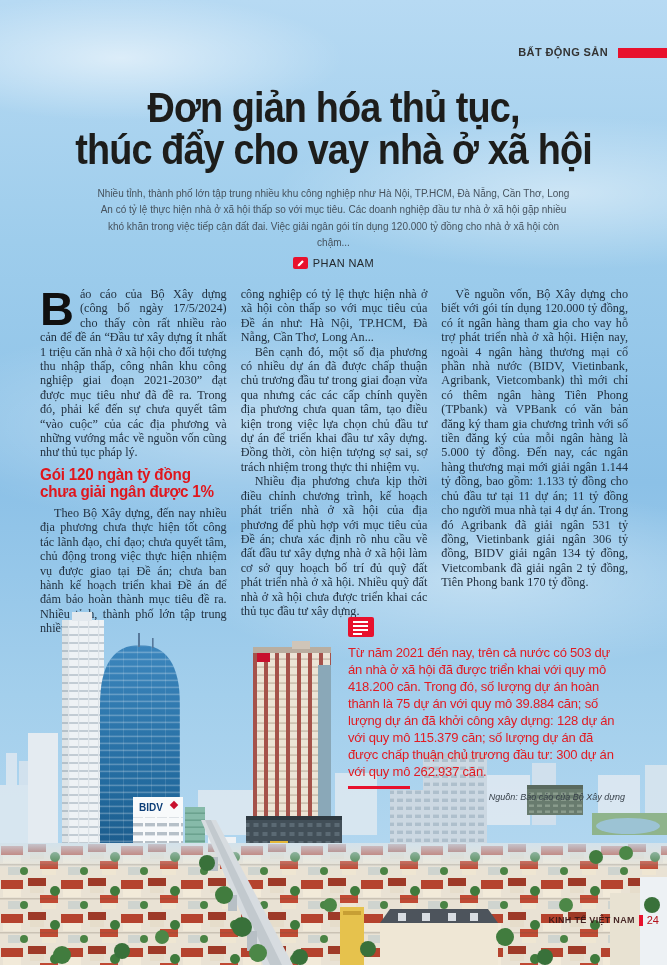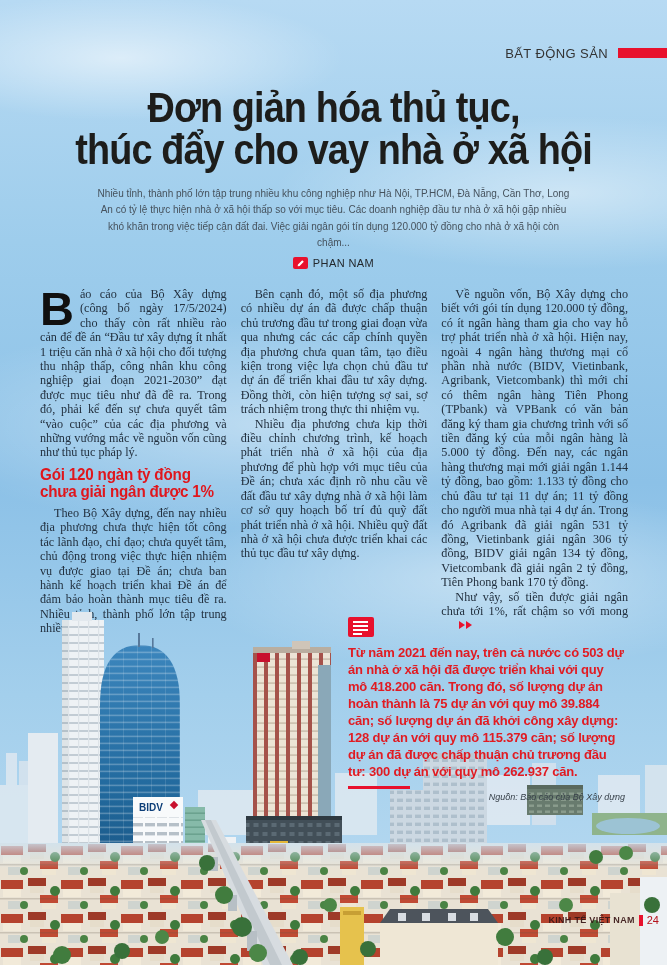--- a/index.html
+++ b/index.html
@@ -7,21 +7,21 @@
        font-family:"Liberation Sans",sans-serif;background:#9ecdec;}
   .page{position:absolute;inset:0;
     background:
       radial-gradient(320px 90px at 18% 6%, rgba(255,255,255,.55), rgba(255,255,255,0) 70%),
       radial-gradient(420px 110px at 85% 20%, rgba(255,255,255,.45), rgba(255,255,255,0) 70%),
       radial-gradient(520px 150px at 40% 44%, rgba(255,255,255,.40), rgba(255,255,255,0) 70%),
       radial-gradient(430px 130px at 72% 60%, rgba(255,255,255,.42), rgba(255,255,255,0) 70%),
       linear-gradient(180deg,#b7daf3 0%,#9ecdec 25%,#8cc1e7 50%,#a3cfec 72%,#bcdcf2 100%);}
 
   
-  .section-label{position:absolute;top:46px;right:59px;font-size:13px;font-weight:normal;
+  .section-label{position:absolute;top:46px;right:59px;font-size:11px;font-weight:bold;
     letter-spacing:.4px;color:#333;}
   .section-bar{position:absolute;top:48px;right:0;width:49px;height:10px;background:#e8112d;}
 
   
   .headline{position:absolute;top:86px;left:0;right:0;text-align:center;color:#1d1d1b;
     font-weight:bold;font-size:43px;line-height:42px;letter-spacing:-1px;
     transform:scaleX(.88);}
   
   .lead{position:absolute;top:186px;left:92px;width:483px;text-align:center;
     font-size:10px;line-height:16.4px;color:#46525d;}
@@ -45,21 +45,21 @@
   .cont-arrows{display:inline-block;white-space:nowrap;margin-left:3px;}
   .cont-arrows i{display:inline-block;width:0;height:0;border-top:4px solid transparent;
     border-bottom:4px solid transparent;border-left:6px solid #e8112d;margin-left:1px;}
 
   
   .callout{position:absolute;left:348px;top:617px;width:277px;}
   .callout-icon{width:26px;height:20px;background:#e8112d;border-radius:2px;
     padding:4px 0 0 5px;box-sizing:border-box;margin-bottom:7px;}
   .callout-icon b{display:block;height:2px;background:#fff;margin-bottom:2px;width:15px;}
   .callout-icon b:last-child{width:9px;}
-  .callout-text{font-size:13px;line-height:17px;font-weight:bold;color:#e11b22;
+  .callout-text{font-size:13px;line-height:17px;font-weight:normal;color:#e11b22;
     letter-spacing:-.2px;}
   .callout-underline{width:62px;height:2.5px;background:#e8112d;margin-top:6px;}
   .callout-source{margin-top:3px;text-align:right;font-style:italic;font-size:9px;
     color:#39424b;}
 
   
   .skyline{position:absolute;left:0;bottom:0;width:667px;height:360px;}
 
   
   .footer{position:absolute;top:914px;right:8px;display:flex;align-items:center;gap:4px;text-align:center;}
@@ -91,26 +91,26 @@
     <span class="byline-name">PHAN NAM</span>
   </div>
 
   <div class="columns">
     <div class="col">
       <p><span class="dropcap">B</span><span>áo cáo của Bộ Xây dựng (công bố ngày 17/5/2024) cho thấy còn rất nhiều rào cản để đề án “Đầu tư xây dựng ít nhất 1 triệu căn nhà ở xã hội cho đối tượng thu nhập thấp, công nhân khu công nghiệp giai đoạn 2021-2030” đạt được mục tiêu như đã đề ra. Trong đó, phải kể đến sự chưa quyết tâm “vào cuộc” của các địa phương và những vướng mắc về nguồn vốn cũng như thủ tục pháp lý.</span></p>
       <div class="subhead">Gói 120 ngàn tỷ đồng chưa giải ngân được 1%</div>
       <p class="ind">Theo Bộ Xây dựng, đến nay nhiều địa phương chưa thực hiện tốt công tác lãnh đạo, chỉ đạo; chưa quyết tâm, chủ động trong việc thực hiện nhiệm vụ được giao tại Đề án; chưa ban hành kế hoạch triển khai Đề án để đảm bảo hoàn thành mục tiêu đề ra. Nhiều tỉnh, thành phố lớn tập trung nhiều khu</p>
     </div>
     <div class="col">
+      <p>công nghiệp có tỷ lệ thực hiện nhà ở xã hội còn thấp so với mục tiêu của Đề án như: Hà Nội, TP.HCM, Đà Nẵng, Cần Thơ, Long An...</p>
       <p class="ind">Bên cạnh đó, một số địa phương có nhiều dự án đã được chấp thuận chủ trương đầu tư trong giai đoạn vừa qua nhưng các các cấp chính quyền địa phương chưa quan tâm, tạo điều kiện trong việc lựa chọn chủ đầu tư dự án để triển khai đầu tư xây dựng. Đồng thời, còn hiện tượng sợ sai, sợ trách nhiệm trong thực thi nhiệm vụ.</p>
       <p class="ind">Nhiều địa phương chưa kịp thời điều chỉnh chương trình, kế hoạch phát triển nhà ở xã hội của địa phương để phù hợp với mục tiêu của Đề án; chưa xác định rõ nhu cầu về đất đầu tư xây dựng nhà ở xã hội làm cơ sở quy hoạch bố trí đủ quỹ đất phát triển nhà ở xã hội. Nhiều quỹ đất nhà ở xã hội chưa được triển khai các thủ tục đầu tư xây dựng.</p>
     </div>
     <div class="col">
       <p class="ind">Về nguồn vốn, Bộ Xây dựng cho biết với gói tín dụng 120.000 tỷ đồng, có ít ngân hàng tham gia cho vay hỗ trợ phát triển nhà ở xã hội. Hiện nay, ngoài 4 ngân hàng thương mại cổ phần nhà nước (BIDV, Vietinbank, Agribank, Vietcombank) thì mới chỉ có thêm ngân hàng Tiên Phong (TPbank) và VPBank có văn bản đăng ký tham gia chương trình với số tiền đăng ký của mỗi ngân hàng là 5.000 tỷ đồng. Đến nay, các ngân hàng thương mại mới giải ngân 1.144 tỷ đồng, bao gồm: 1.133 tỷ đồng cho chủ đầu tư tại 11 dự án; 11 tỷ đồng cho người mua nhà tại 4 dự án. Trong đó Agribank đã giải ngân 531 tỷ đồng, Vietinbank giải ngân 306 tỷ đồng, BIDV giải ngân 134 tỷ đồng, Vietcombank đã giải ngân 2 tỷ đồng, Tiên Phong bank 170 tỷ đồng.</p>
-      <p class="ind"><span>Như vậy, số tiền được giải ngân chưa tới 1%, rất chậm so với mong</span><span class="cont-arrows"><i></i><i></i></span></p>
     </div>
   </div>
 
   <svg class="skyline" viewBox="0 0 667 360" preserveAspectRatio="none">
     <defs>
       <linearGradient id="blueG" x1="0" y1="0" x2="0" y2="1">
         <stop offset="0" stop-color="#3c86bd"></stop>
           <stop offset=".55" stop-color="#226a9e"></stop>
           <stop offset="1" stop-color="#174f7c"></stop>
       </linearGradient>

